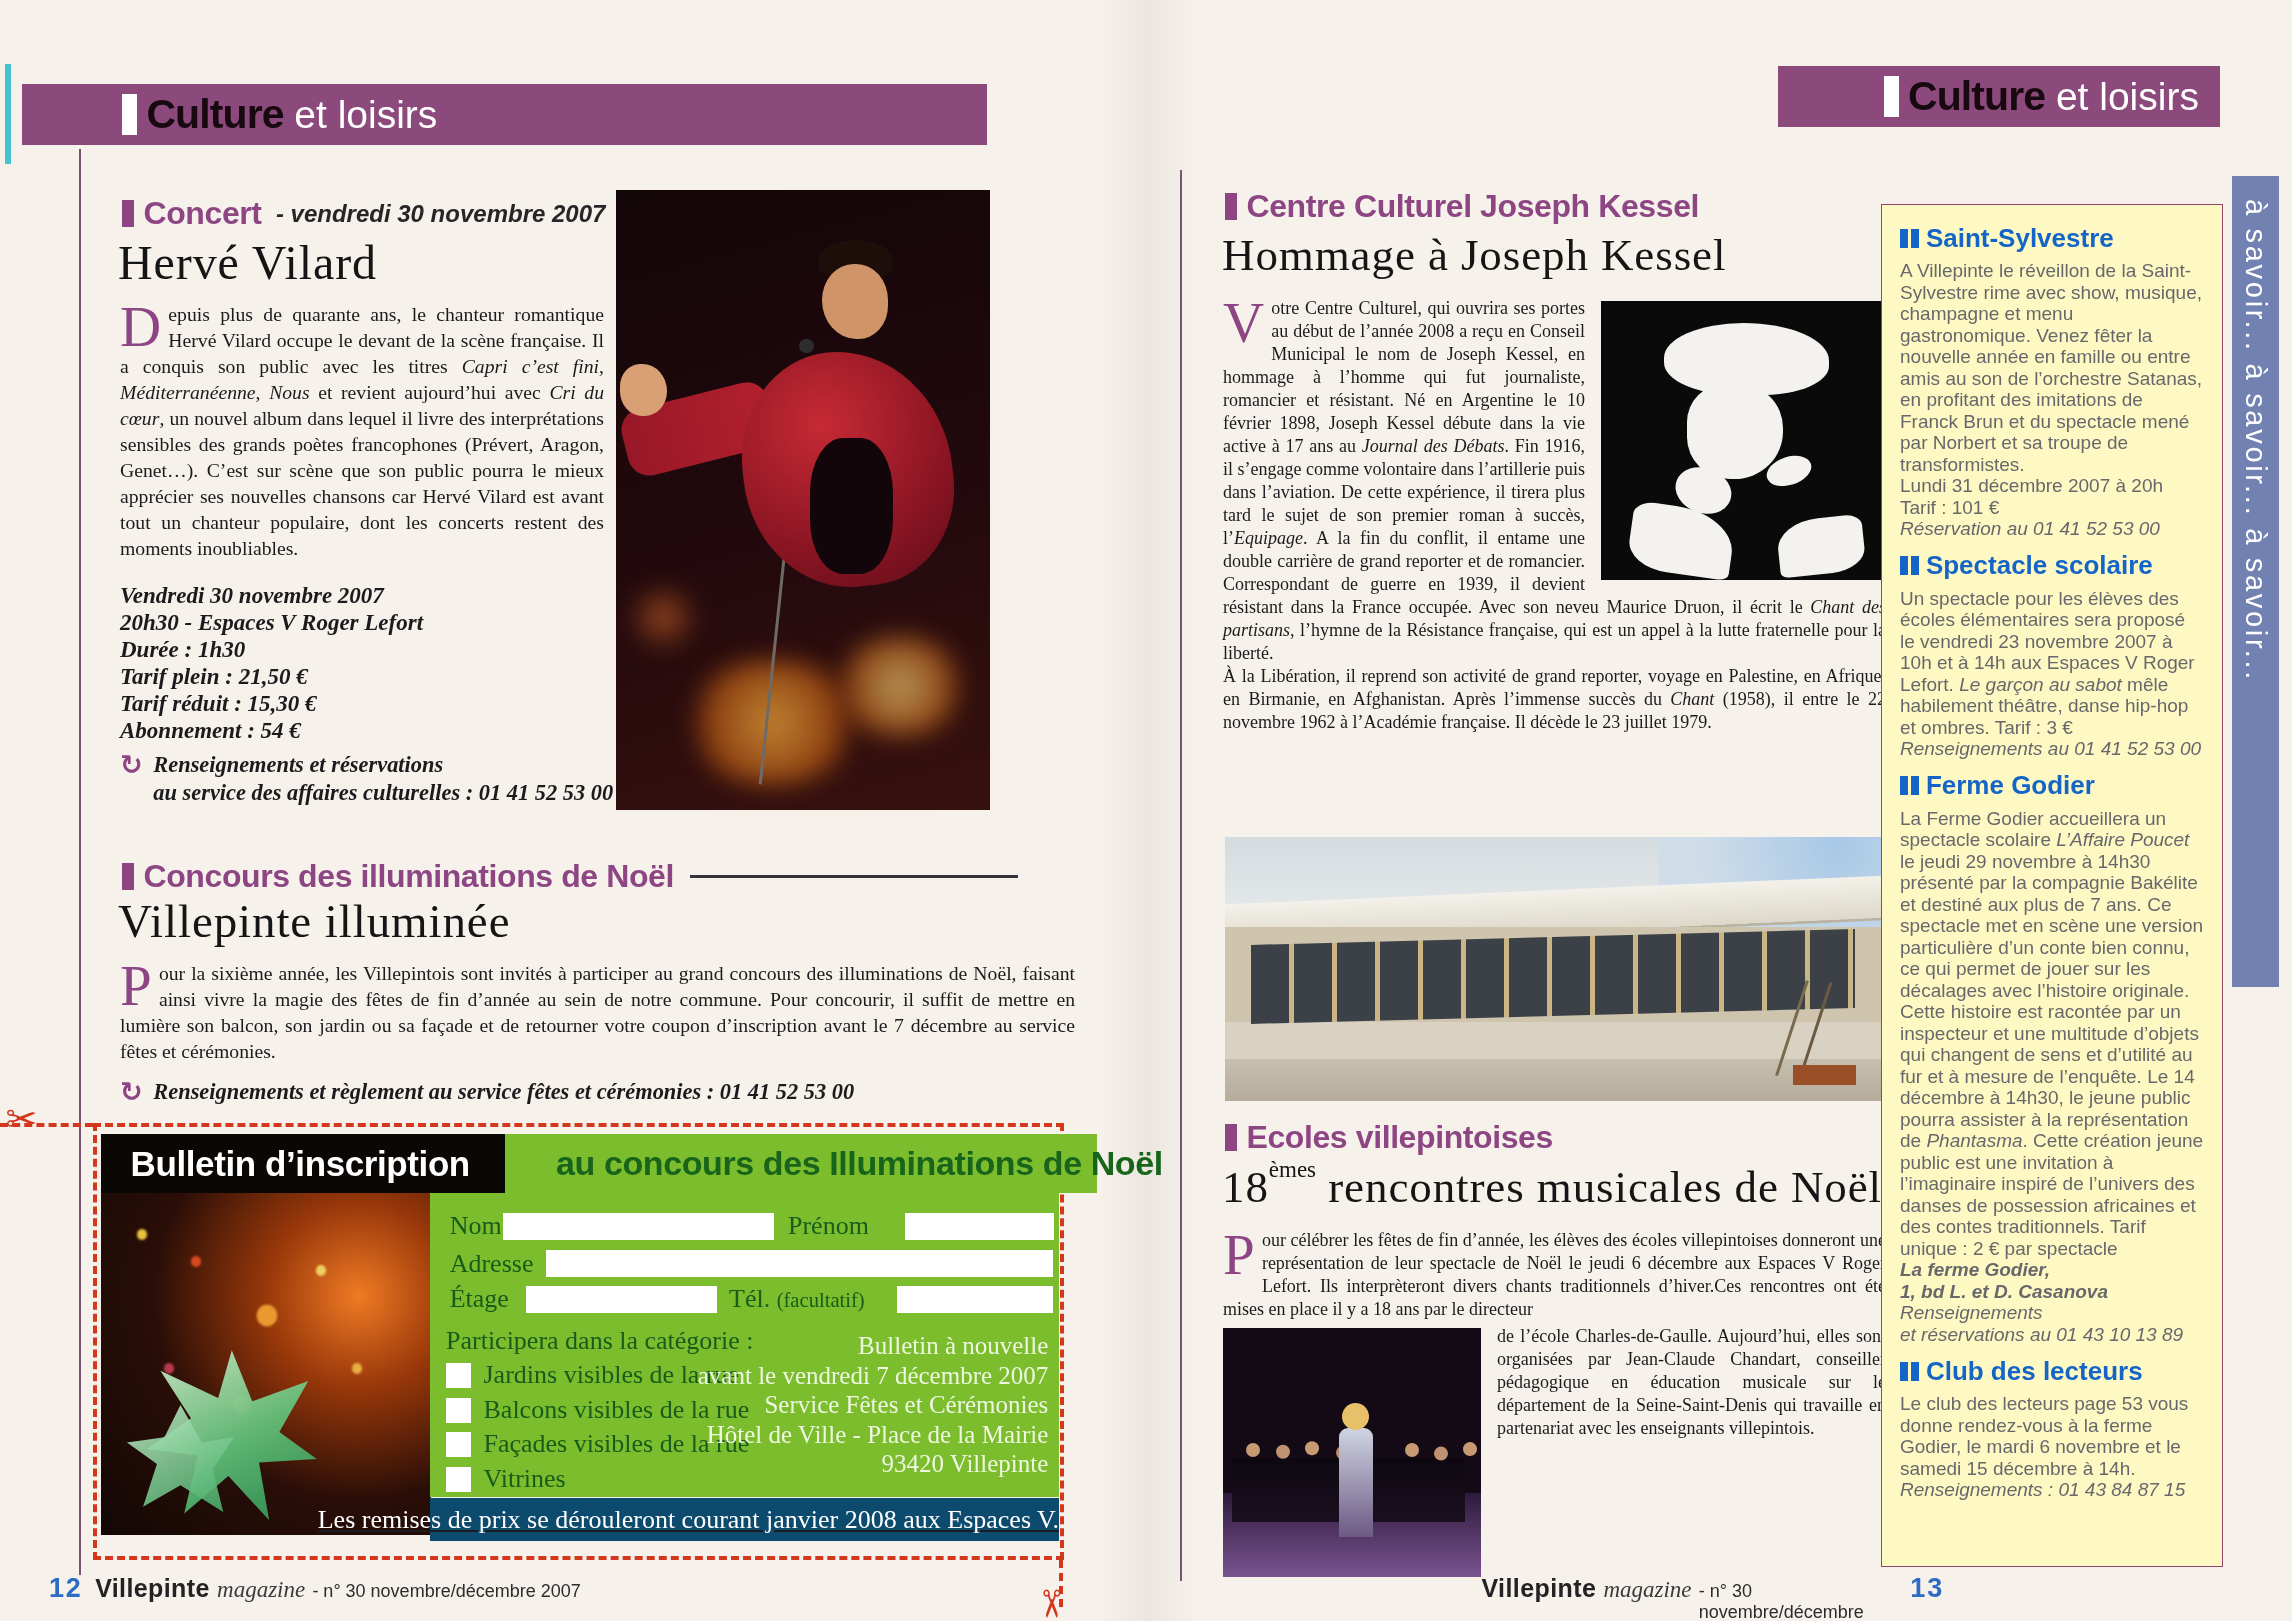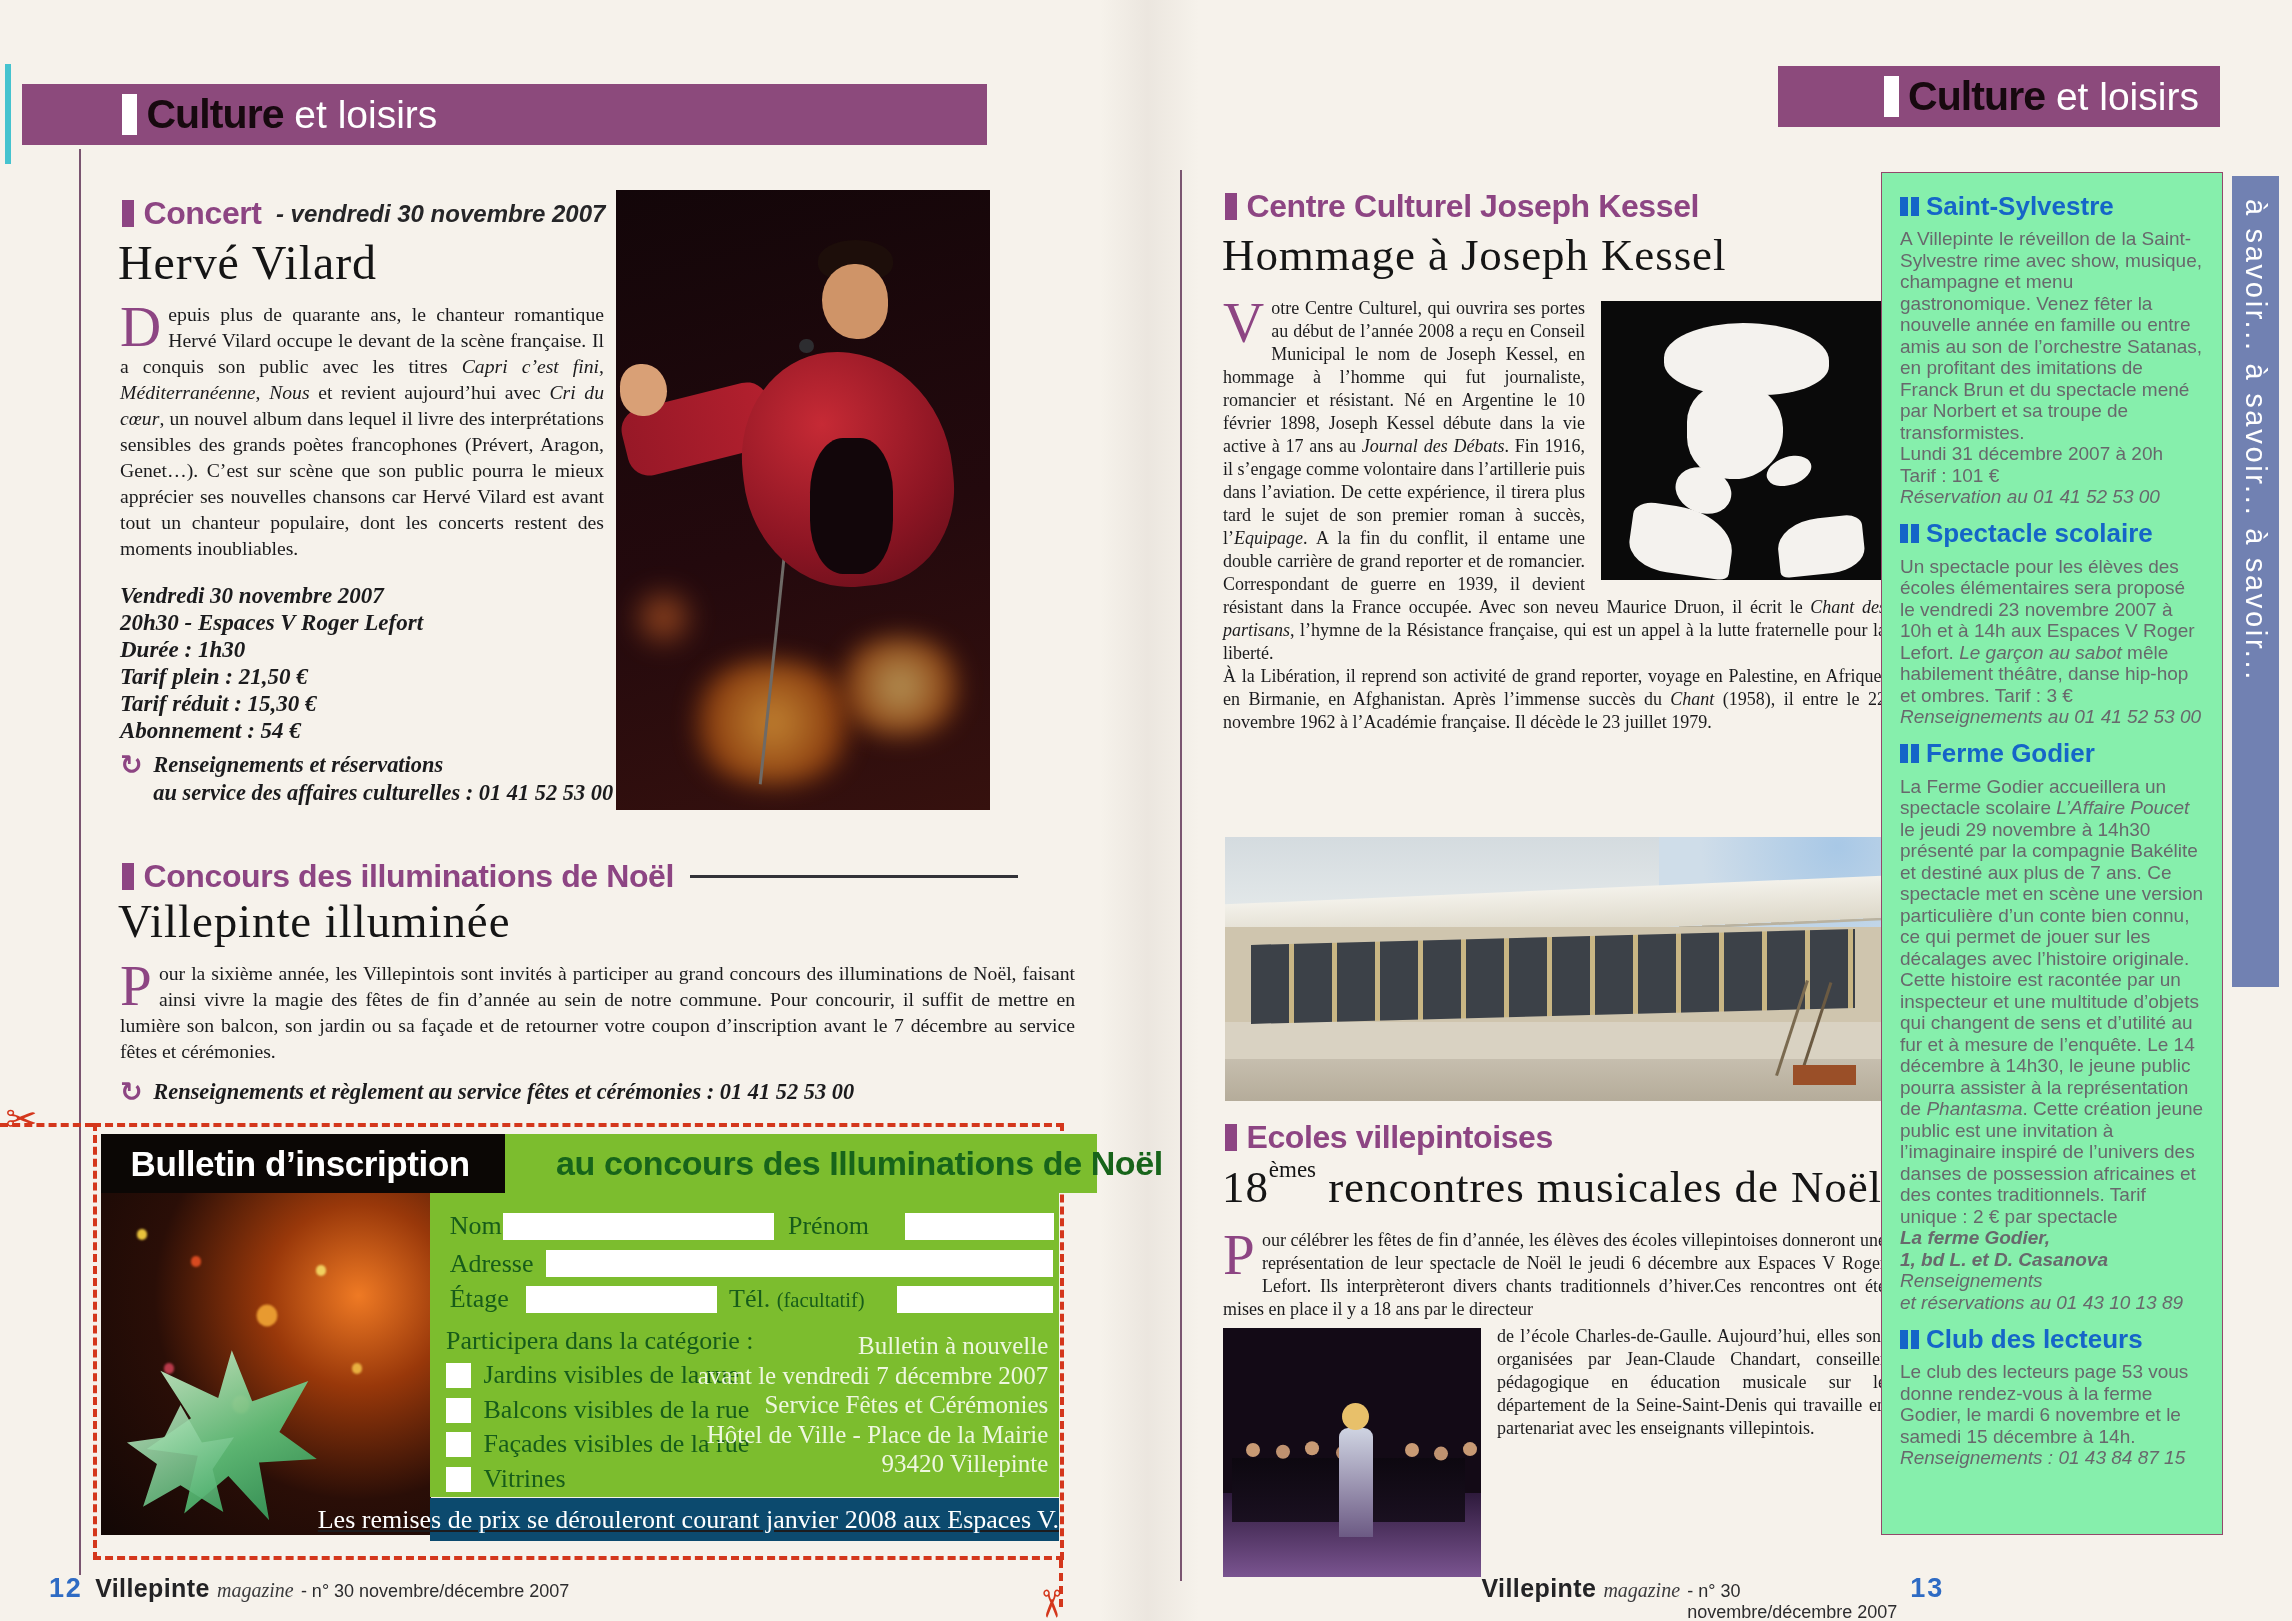--- a/index.html
+++ b/index.html
@@ -92,35 +92,35 @@
   .f-label .paren{font-size:20.6px;}
   .f-box{position:absolute;height:27px;background:#ffffff;}
   .cat-row{position:absolute;display:flex;align-items:center;}
   .cat-box{width:25px;height:25px;background:#ffffff;margin-right:12.5px;flex:0 0 auto;}
   .cat-label{font-family:"Liberation Serif",serif;font-size:26px;color:#175c1a;white-space:nowrap;}
   .return-block{position:absolute;text-align:right;}
   .return-line{font-family:"Liberation Serif",serif;font-size:25px;line-height:29.6px;color:#eef7e0;white-space:nowrap;}
   .c-red{position:absolute;background:#0c4a6e;display:flex;align-items:center;justify-content:flex-end;text-decoration:underline;}
   .c-red span{font-family:"Liberation Serif",serif;font-size:26px;color:#ffffff;white-space:nowrap;}
   
-  .sidebar{border:1.8px solid #93486b;box-sizing:border-box;padding:7.2px 18px 9px;overflow:hidden;background:#86efac;}
+  .sidebar{border:1.8px solid #93486b;box-sizing:border-box;padding:7.2px 18px 9px;overflow:hidden;background:#fef9c3;margin-top:32px;}
   .sb-head{display:flex;align-items:center;margin:10.7px 0 6.3px;}
   .sb-mark{width:8px;height:19px;background:#1565c8;margin-right:2.7px;flex:0 0 auto;}
   .sb-mark.m2{margin-right:7.2px;}
   .sb-title{font-family:"Liberation Sans",sans-serif;font-weight:700;font-size:26px;color:#1565c8;white-space:nowrap;}
   .sb-p,.sb-info,.sb-it,.sb-bi{font-family:"Liberation Sans",sans-serif;font-size:19px;line-height:21.5px;color:#68686c;}
   .sb-it{font-style:italic;}
   .sb-bi{font-style:italic;font-weight:700;}
   .strip{background:#7181b2;writing-mode:vertical-rl;display:flex;align-items:center;box-sizing:border-box;padding-top:23px;}
   .strip span{font-family:"Liberation Sans",sans-serif;font-size:29px;letter-spacing:2.7px;color:#ffffff;white-space:nowrap;}
   
   .footer{display:flex;align-items:baseline;font-family:"Liberation Sans",sans-serif;}
   .pg-num{font-weight:700;font-size:27px;color:#2e6bc4;letter-spacing:1.8px;}
   .f-brand{font-weight:700;font-size:25px;color:#232325;margin:0 7.2px 0 12.5px;letter-spacing:0.4px;}
-  .f-mag{font-family:"Liberation Serif",serif;font-style:italic;font-size:20px;color:#3a3a3c;margin-right:7.2px;}
+  .f-mag{font-family:"Liberation Serif",serif;font-style:italic;font-size:23px;color:#3a3a3c;margin-right:7.2px;}
   .f-issue{font-size:18px;color:#2c2c2e;}
   .float-r{float:right;}
   .float-l{float:left;}
 </style>
 </head>
 <body>
 
 <div class="spread">
   <div class="abs gutter"></div>
   <div class="abs crop-cyan"></div>

